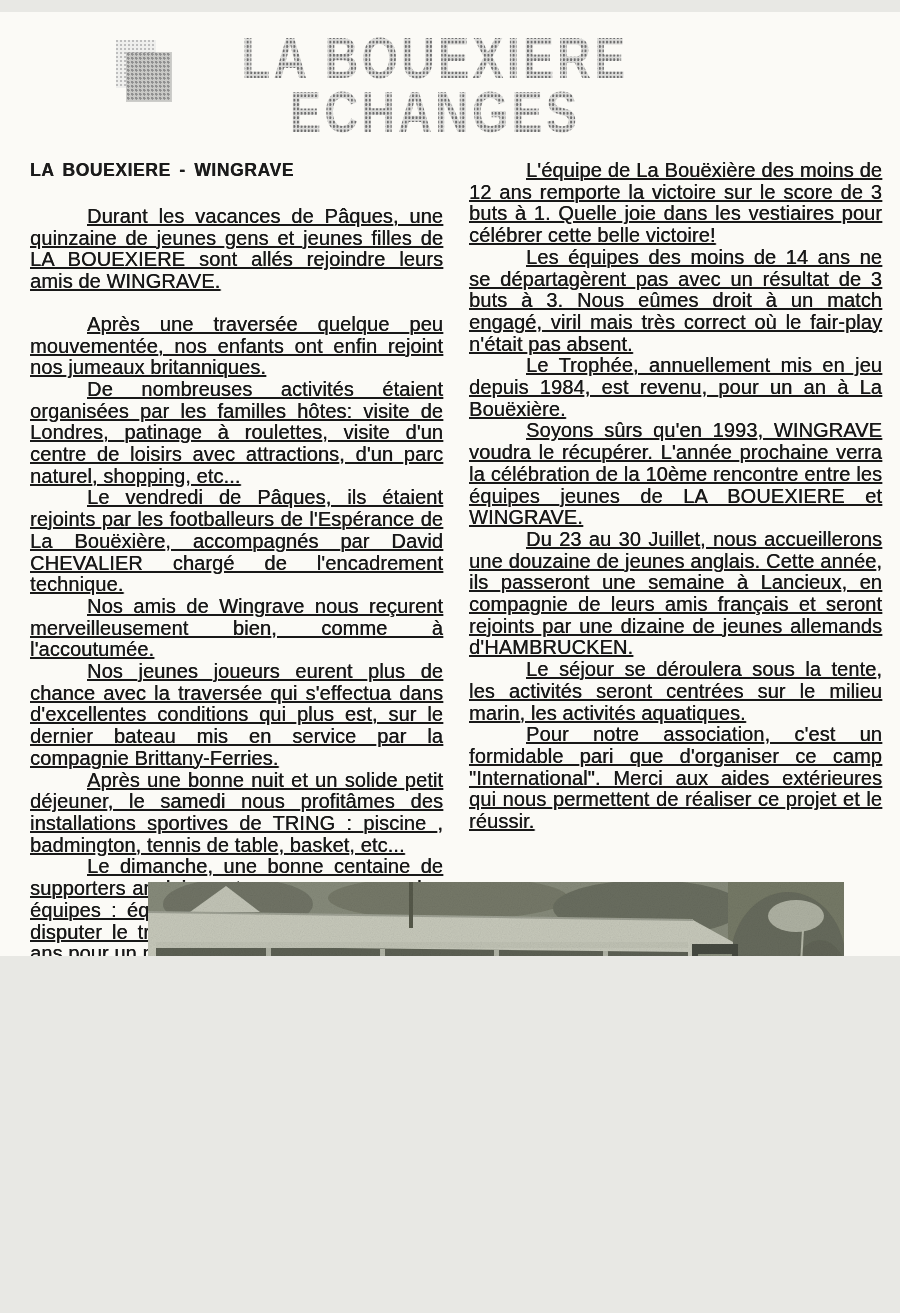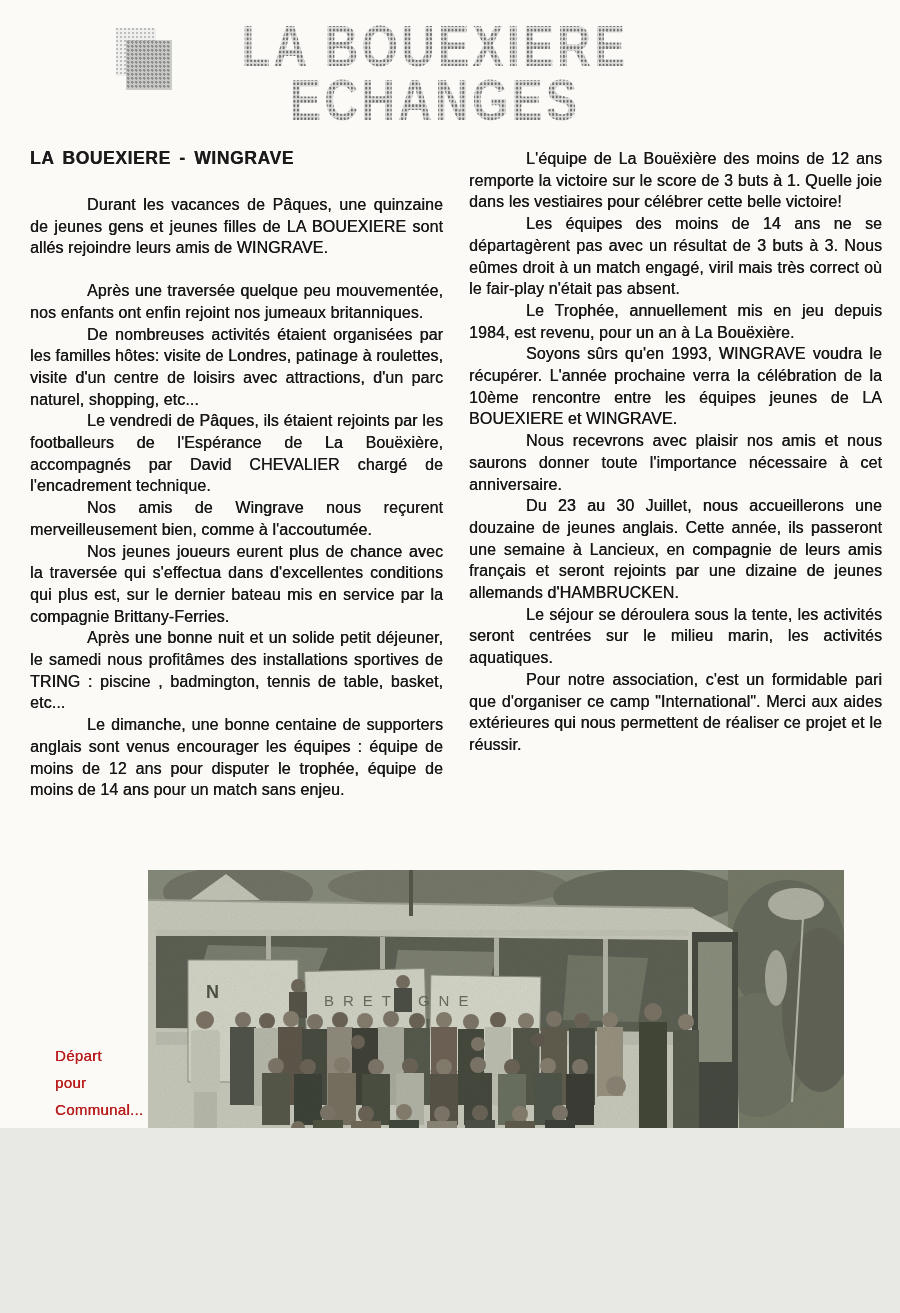--- a/index.html
+++ b/index.html
@@ -1,17 +1,17 @@
 <!DOCTYPE html>
 <html><head>
 <meta charset="utf-8">
 <style>
   html,body{margin:0;padding:0;background:#e8e8e4;}
   .page{
-    position:relative;width:900px;height:1128px;margin:0 auto;
+    position:relative;width:900px;height:944px;margin:12px auto;
     background:#fbfaf6;overflow:hidden;
     font-family:"Liberation Sans",sans-serif;color:#1f1f1f;
   }
   
   .icon-stack{position:absolute;left:116px;top:28px;width:58px;height:66px;}
   .sq{position:absolute;}
   .sq.back{
     left:0;top:0;width:40px;height:48px;
     background:radial-gradient(circle at 1.2px 1.2px,#bdbdbd 1.1px,rgba(255,255,255,0) 1.3px) 0 0/4px 4px,#efefed;
   }
@@ -36,22 +36,22 @@
   .article{
     position:absolute;left:30px;top:148px;width:852px;
     display:flex;gap:26px;
   }
   .col{flex:1;min-width:0;}
   h2.article-heading{
     margin:0 0 25px 0;font-size:17.5px;font-weight:700;letter-spacing:.6px;word-spacing:3px;
     color:#1b1b1b;text-shadow:.3px 0 0 currentColor;
   }
   .para{
-    margin:0;font-size:16px;line-height:21.7px;text-align:justify;text-indent:57px;
-    letter-spacing:.1px;color:#181818;text-shadow:.35px 0 0 currentColor;
+    margin:0;font-size:20px;line-height:21.7px;text-align:justify;text-indent:57px;
+    letter-spacing:.1px;color:#181818;text-shadow:.35px 0 0 currentColor;text-decoration:underline;
   }
   .para.gap{margin-top:21px;}
   
   .caption{position:absolute;left:55px;top:1042px;}
   .cap-line{
     font-size:15px;line-height:27px;color:#b91c1c;letter-spacing:.3px;
     text-shadow:.35px 0 0 currentColor;
   }
   
   .photo{position:absolute;left:148px;top:870px;width:696px;height:377px;margin:0;}
@@ -95,21 +95,20 @@
           <p class="para">Après une bonne nuit et un solide petit déjeuner, le samedi nous profitâmes des installations sportives de TRING : piscine , badmington, tennis de table, basket, etc...</p>
           <p class="para">Le dimanche, une bonne centaine de supporters anglais sont venus encourager les équipes : équipe de moins de 12 ans pour disputer le trophée, équipe de moins de 14 ans pour un match sans enjeu.</p>
         </div>
     </div>
     <div class="col">
       <div id="right-paras">
           <p class="para">L'équipe de La Bouëxière des moins de 12 ans remporte la victoire sur le score de 3 buts à 1. Quelle joie dans les vestiaires pour célébrer cette belle victoire!</p>
           <p class="para">Les équipes des moins de 14 ans ne se départagèrent pas avec un résultat de 3 buts à 3. Nous eûmes droit à un match engagé, viril mais très correct où le fair-play n'était pas absent.</p>
           <p class="para">Le Trophée, annuellement mis en jeu depuis 1984, est revenu, pour un an à La Bouëxière.</p>
           <p class="para">Soyons sûrs qu'en 1993, WINGRAVE voudra le récupérer. L'année prochaine verra la célébration de la 10ème rencontre entre les équipes jeunes de LA BOUEXIERE et WINGRAVE.</p>
-          <p class="para">Nous recevrons avec plaisir nos amis et nous saurons donner toute l'importance nécessaire à cet anniversaire.</p>
           <p class="para">Du 23 au 30 Juillet, nous accueillerons une douzaine de jeunes anglais. Cette année, ils passeront une semaine à Lancieux, en compagnie de leurs amis français et seront rejoints par une dizaine de jeunes allemands d'HAMBRUCKEN.</p>
           <p class="para">Le séjour se déroulera sous la tente, les activités seront centrées sur le milieu marin, les activités aquatiques.</p>
           <p class="para">Pour notre association, c'est un formidable pari que d'organiser ce camp "International". Merci aux aides extérieures qui nous permettent de réaliser ce projet et le réussir.</p>
         </div>
     </div>
   </section>
 
   <div class="caption" id="caption">
       <div class="cap-line">Départ</div>
       <div class="cap-line">pour</div>

